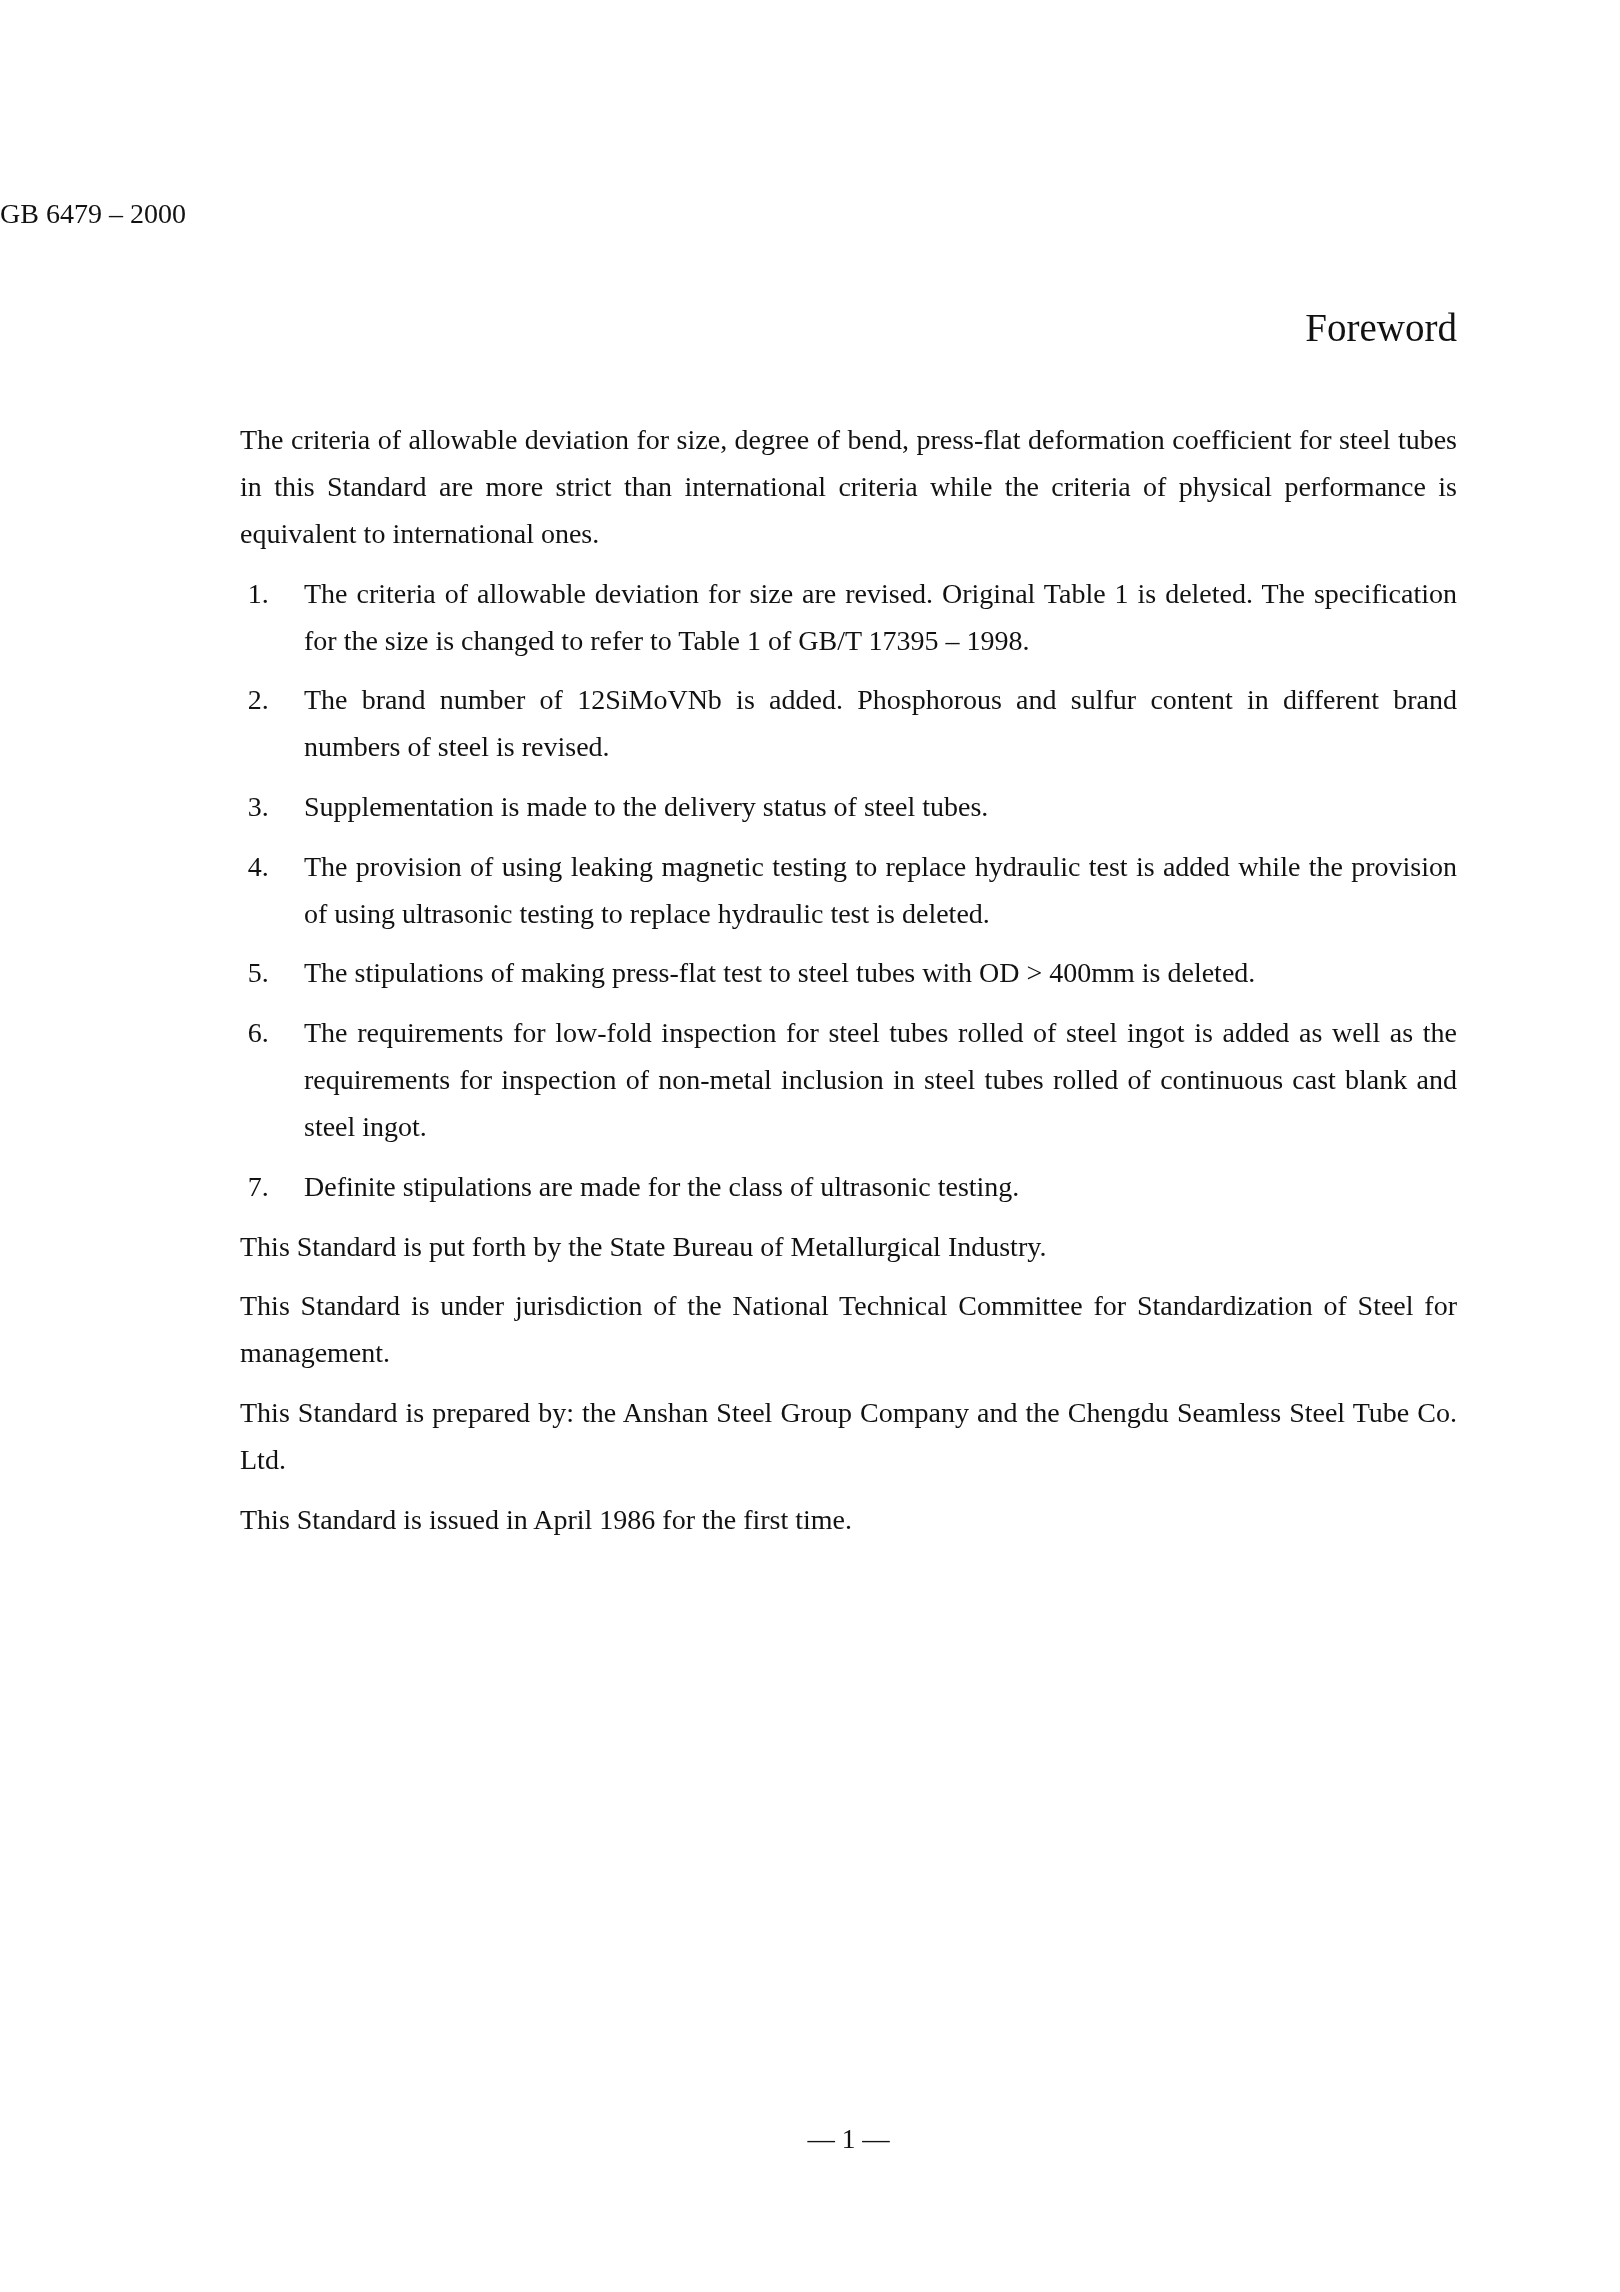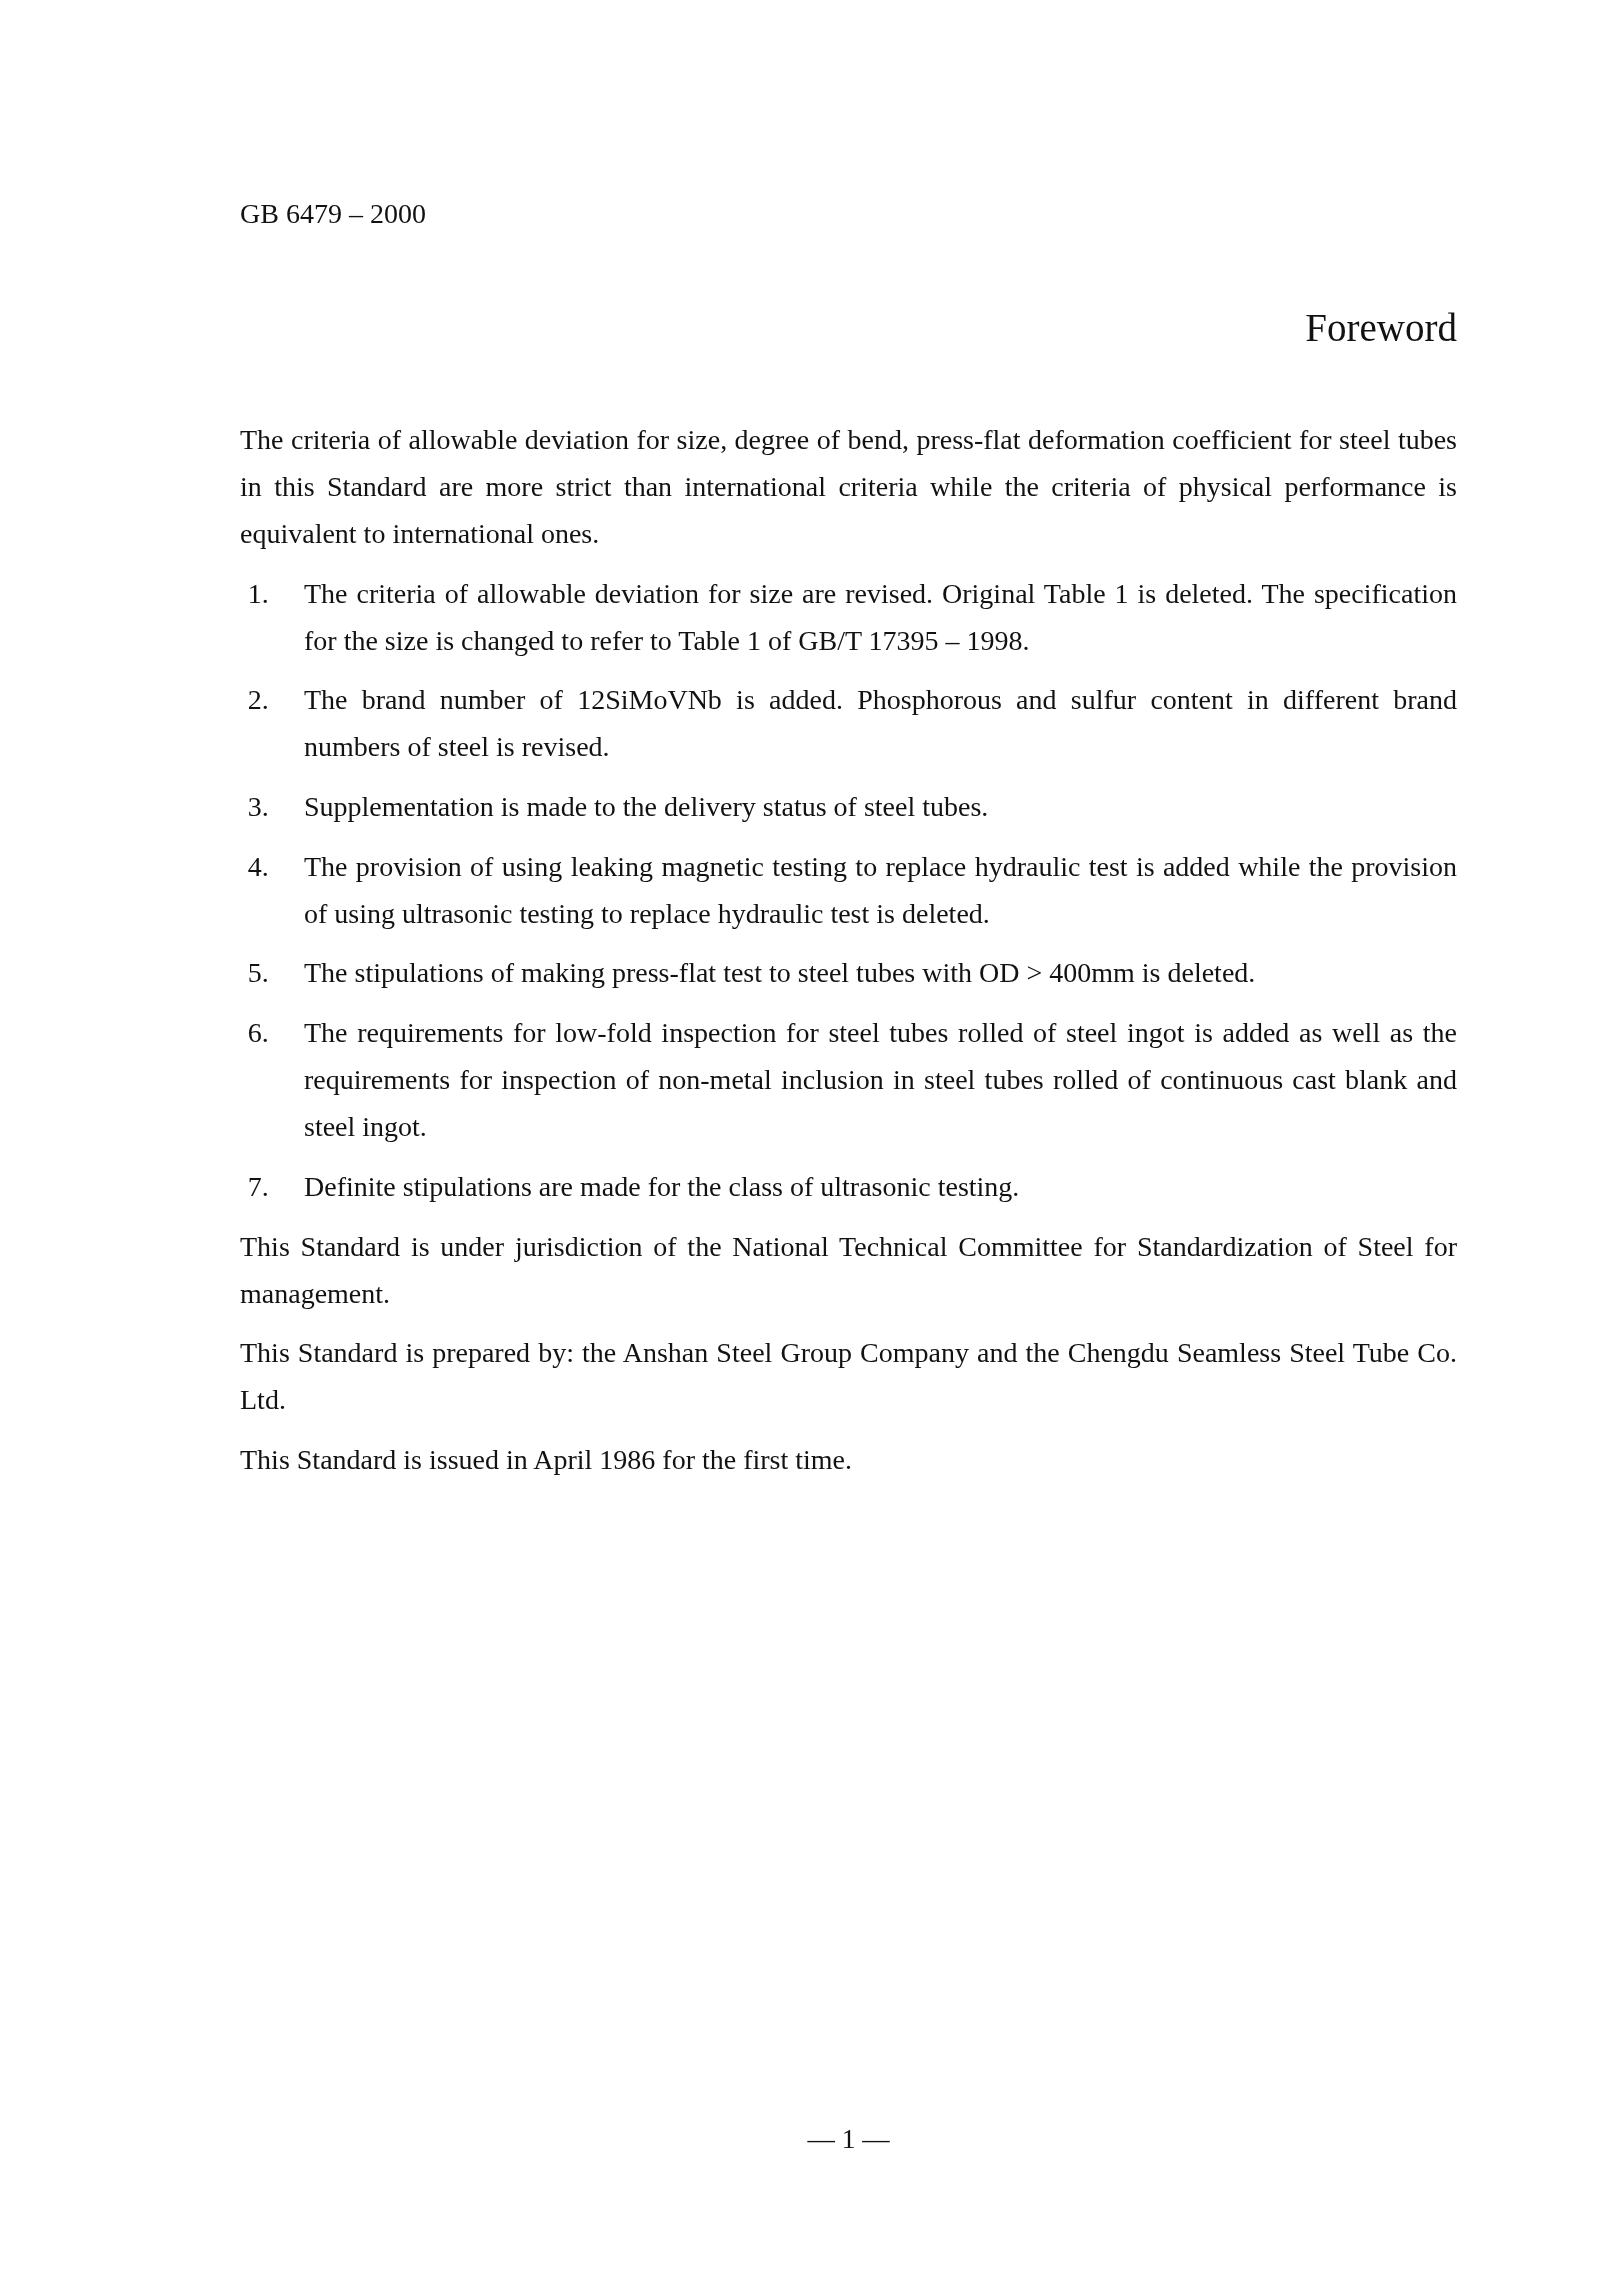--- a/index.html
+++ b/index.html
@@ -11,21 +11,20 @@
     position: relative;
     width: 1620px;
     height: 2293px;
     background: #ffffff;
     color: #121212;
     font-family: "Liberation Serif", "DejaVu Serif", serif;
     overflow: hidden;
   }
   .doc-code {
     padding-top: 196px;
-    margin-left: 240px;
     width: 1217px;
     font-size: 28px;
     line-height: 35px;
   }
   .doc-title {
     margin: 73px 0 0 240px;
     width: 1217px;
     text-align: right;
     font-size: 39px;
     line-height: 47px;
@@ -99,20 +98,21 @@
         <div class="li-body"><span>The stipulations of making press-flat test to steel tubes with OD &gt; 400mm is deleted.</span></div>
       </div>
       <div class="li">
         <span class="num">6.</span>
         <div class="li-body"><span>The requirements for low-fold inspection for steel tubes rolled of steel ingot is added as well as the requirements for inspection of non-metal inclusion in steel tubes rolled of continuous cast blank and steel ingot.</span></div>
       </div>
       <div class="li">
         <span class="num">7.</span>
         <div class="li-body"><span>Definite stipulations are made for the class of ultrasonic testing.</span></div>
       </div>
+      <p><span>This Standard is put forth by the State Bureau of Metallurgical Industry.</span></p>
       <p><span>This Standard is under jurisdiction of the National Technical Committee for Standardization of Steel for management.</span></p>
       <p><span>This Standard is prepared by: the Anshan Steel Group Company and the Chengdu Seamless Steel Tube Co. Ltd.</span></p>
       <p><span>This Standard is issued in April 1986 for the first time.</span></p>
     </div>
 
   <div class="page-footer">— 1 —</div>
 </div>
 
 
 </body></html>

